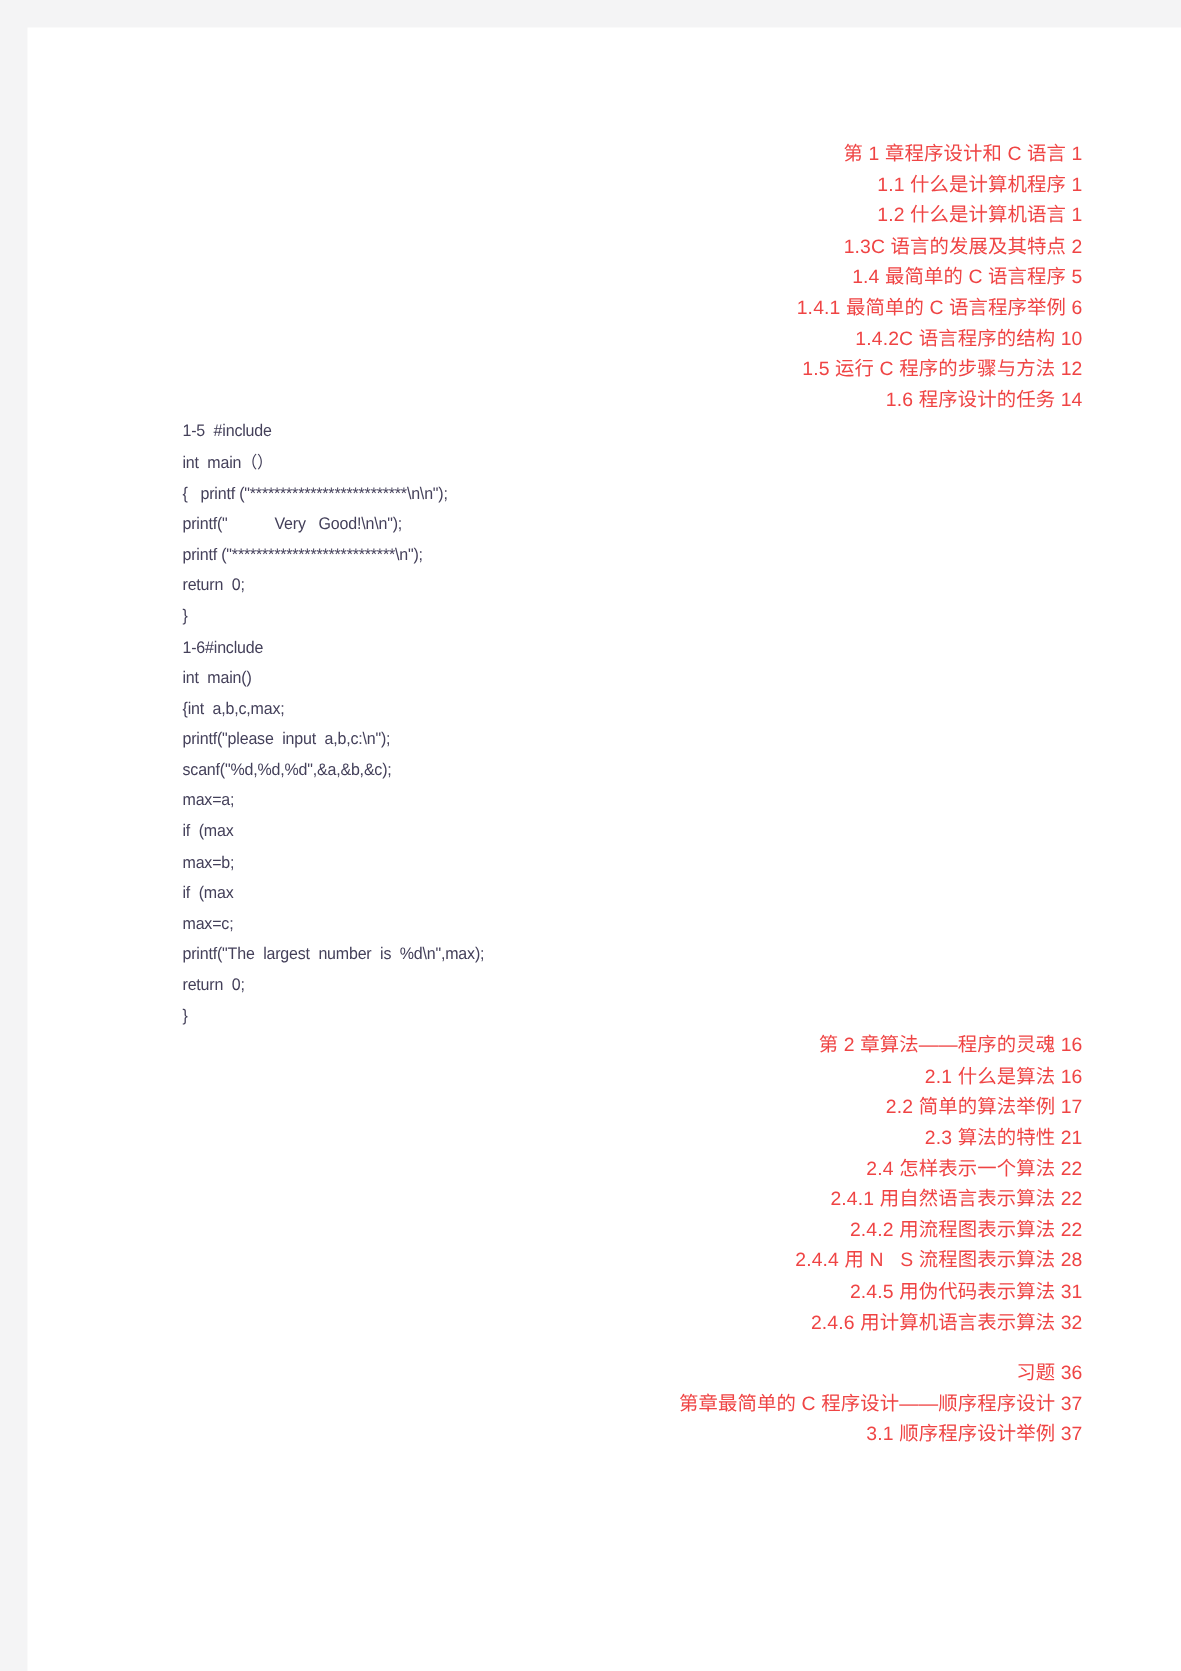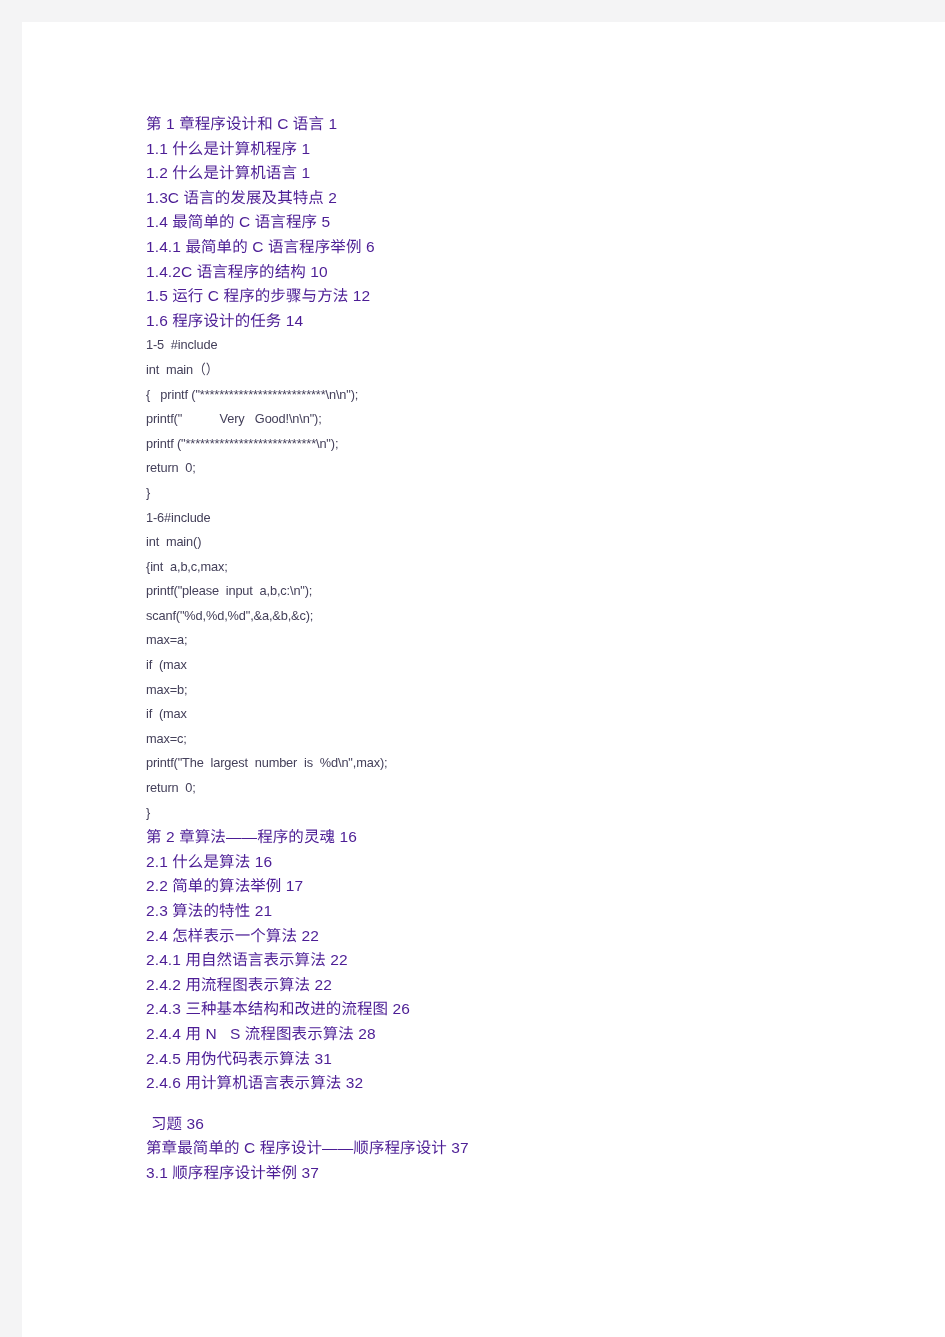--- a/index.html
+++ b/index.html
@@ -37,21 +37,22 @@
     color: #3b3548;
     margin: 0;
     padding: 0;
   }
 
   
   .toc-line {
     font-size: 15.5px;
     line-height: 24.6px;
     letter-spacing: 0.1px;
-    color: #4c1d95;
+    color: #ef4444;
+    text-align: right;
   }
 
   
   .code-line {
     font-size: 13.4px;
     line-height: 24.6px;
     letter-spacing: -0.15px;
     color: #44405a;
     transform: scaleX(0.955);
     transform-origin: left center;
@@ -97,21 +98,20 @@
       <div class="line code-line">printf("The  largest  number  is  %d\n",max);</div>
       <div class="line code-line">return  0;</div>
       <div class="line code-line">}</div>
       <div class="line toc-line">第 2 章算法——程序的灵魂 16</div>
       <div class="line toc-line">2.1 什么是算法 16</div>
       <div class="line toc-line">2.2 简单的算法举例 17</div>
       <div class="line toc-line">2.3 算法的特性 21</div>
       <div class="line toc-line">2.4 怎样表示一个算法 22</div>
       <div class="line toc-line">2.4.1 用自然语言表示算法 22</div>
       <div class="line toc-line">2.4.2 用流程图表示算法 22</div>
-      <div class="line toc-line">2.4.3 三种基本结构和改进的流程图 26</div>
       <div class="line toc-line">2.4.4 用 N   S 流程图表示算法 28</div>
       <div class="line toc-line">2.4.5 用伪代码表示算法 31</div>
       <div class="line toc-line">2.4.6 用计算机语言表示算法 32</div>
       <div class="line toc-line indent-sm">习题 36</div>
       <div class="line toc-line">第章最简单的 C 程序设计——顺序程序设计 37</div>
       <div class="line toc-line">3.1 顺序程序设计举例 37</div>
     </div>
 </div>
 
 </body></html>

